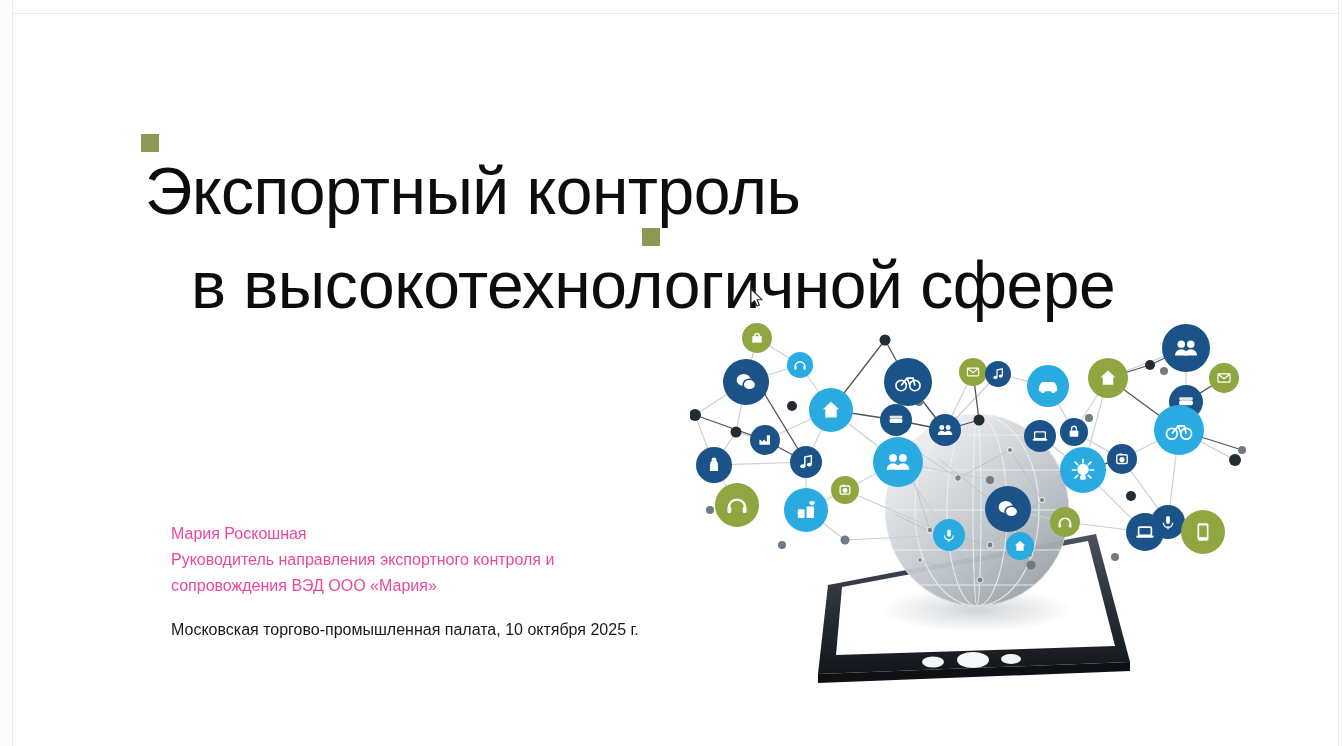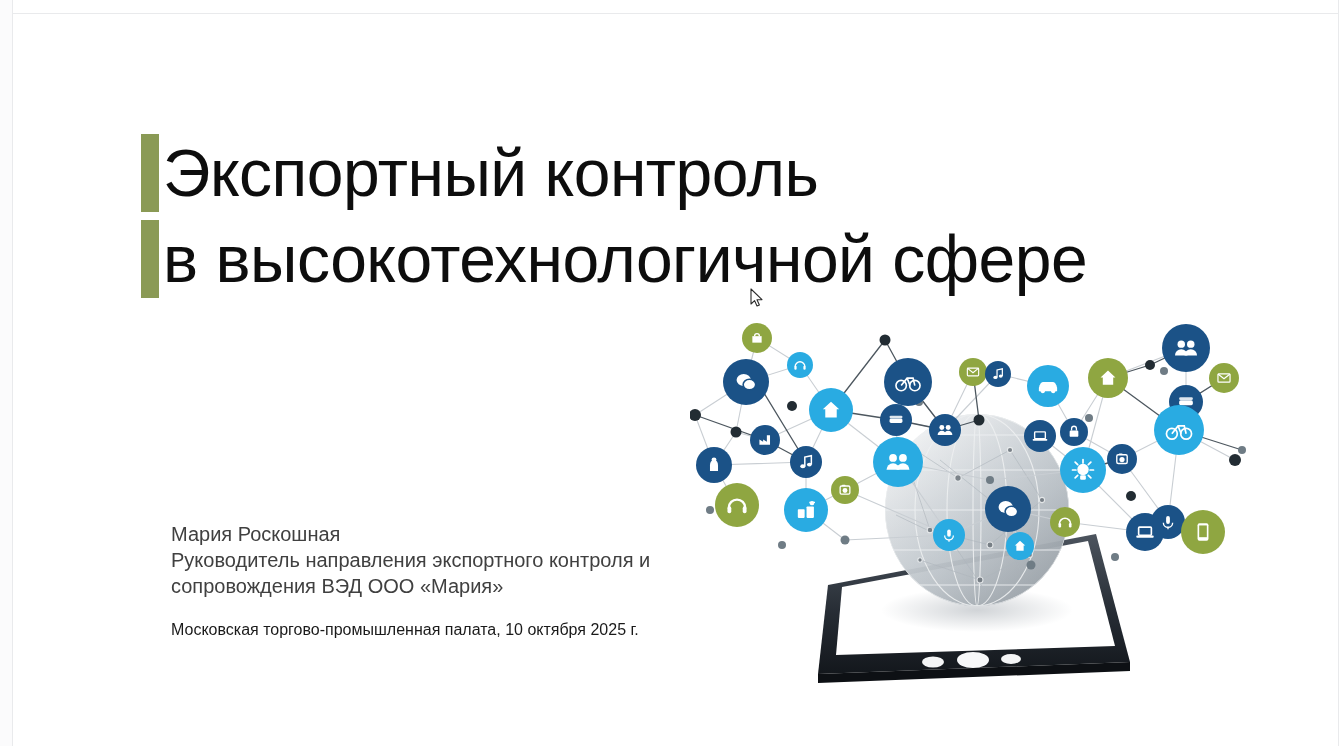--- a/index.html
+++ b/index.html
@@ -38,50 +38,51 @@
     position: absolute;
     left: 141px;
     top: 134px;
     width: 1020px;
   }
   .title-line {
     position: relative;
     display: flex;
     align-items: flex-start;
     height: 84px;
+    flex-direction: column;
   }
   .title-bar {
     width: 18px;
     height: 78px;
     background: #8a9a55;
     flex: 0 0 18px;
   }
   .title-text {
     font-size: 66px;
     line-height: 78px;
     font-weight: 400;
     color: #0d0d0d;
     white-space: nowrap;
     margin-left: 4px;
     letter-spacing: -0.5px;
   }
-  .title-line-2 { margin-top: 2px; }
+  .title-line-2 { margin-top: 10px; align-items: center; }
 
   
   #author-block {
     position: absolute;
     left: 171px;
     top: 521px;
     width: 600px;
   }
   .author-name,
   .author-role {
-    font-size: 20px;
+    font-size: 16px;
     line-height: 26px;
-    color: #404040;
+    color: #ec4899;
     white-space: nowrap;
   }
   .author-role-2 { white-space: nowrap; }
 
   #venue-line {
     position: absolute;
     left: 171px;
     top: 620px;
     font-size: 16px;
     line-height: 20px;

